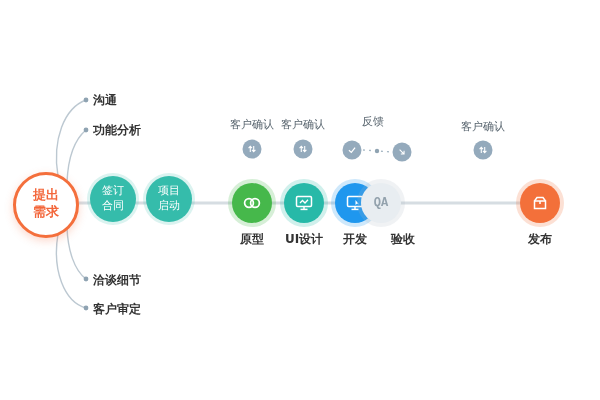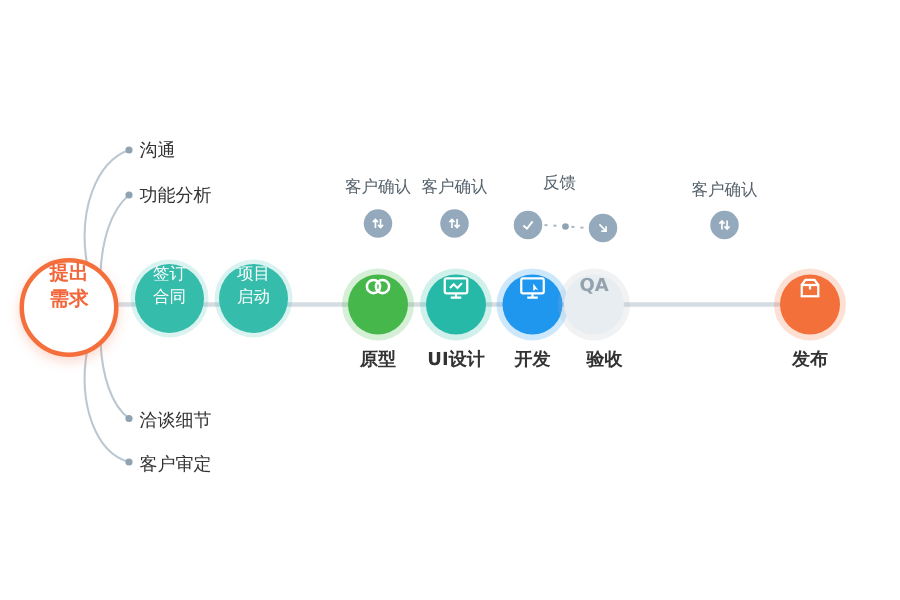--- a/index.html
+++ b/index.html
@@ -4,55 +4,55 @@
 <style>
   html,body{margin:0;padding:0;background:#fff;font-family:"DejaVu Sans","Liberation Sans",sans-serif;}
   .canvas{position:relative;width:600px;height:400px;background:#ffffff;overflow:hidden;}
 
   svg.wires{position:absolute;left:0;top:0;}
   .mainline{stroke:#d6dde2;stroke-width:3;}
   .curve{stroke:#bcc8d1;stroke-width:1.4;fill:none;}
   .dot{fill:#8fa3b2;}
   .dotted{stroke:#a9bac6;stroke-width:1.4;stroke-dasharray:2 4;}
 
-  .circle{position:absolute;border-radius:50%;display:flex;justify-content:center;
-          text-align:center;box-sizing:border-box;}
+  .circle{position:absolute;border-radius:50%;display:flex;align-items:center;justify-content:center;
+          text-align:center;box-sizing:border-box;font-family:Liberation Mono, monospace;}
 
   
   .start{left:13px;top:172px;width:66px;height:66px;border:3px solid #f46f3c;background:#fff;
          color:#f3663a;font-size:13px;font-weight:bold;line-height:1.3;
          box-shadow:0 3px 8px rgba(243,102,58,.25);}
   .start .wrap{width:2.1em;}
 
   
   .stage{width:46px;height:46px;background:#35bcab;color:#fff;font-size:11px;line-height:1.35;
          box-shadow:0 0 0 3px rgba(53,188,171,.18);}
   .stage .wrap{width:2.2em;}
   .stage-contract{left:90px;top:176px;}
   .stage-kickoff{left:146px;top:176px;}
   .stage-payment{left:460px;top:176px;}
 
   
   .step{width:40px;height:40px;color:#fff;}
   .step-proto{left:232px;top:183px;background:#46b84b;box-shadow:0 0 0 4px rgba(70,184,75,.22);}
   .step-ui{left:284px;top:183px;background:#27b9a8;box-shadow:0 0 0 4px rgba(39,185,168,.22);}
   .step-dev{left:335px;top:183px;background:#1f97ee;box-shadow:0 0 0 4px rgba(31,151,238,.22);}
-  .step-qa{left:376px;top:183px;background:#e8edf1;color:#93a2ad;font-size:12px;font-weight:bold;
+  .step-qa{left:361px;top:183px;background:#e8edf1;color:#93a2ad;font-size:12px;font-weight:bold;
            box-shadow:0 0 0 4px rgba(170,185,196,.18);}
   .step-release{left:520px;top:183px;background:#f3703a;box-shadow:0 0 0 4px rgba(243,112,58,.22);}
 
   .steplabel{position:absolute;font-size:12px;color:#333;font-weight:bold;transform:translateX(-50%);
              white-space:nowrap;}
   .lbl-proto{left:252px;top:231px;}
   .lbl-ui{left:304px;top:231px;}
   .lbl-dev{left:355px;top:231px;}
   .lbl-qa{left:403px;top:231px;}
   .lbl-release{left:540px;top:231px;}
 
-  .branch{position:absolute;font-size:12px;color:#333;font-weight:normal;white-space:nowrap;}
+  .branch{position:absolute;font-size:12px;color:#333;font-weight:bold;white-space:nowrap;}
   .branch-1{left:93px;top:92px;}
   .branch-2{left:93px;top:122px;}
   .branch-3{left:93px;top:272px;}
   .branch-4{left:93px;top:301px;}
 
   .ann{position:absolute;font-size:11px;color:#56636d;transform:translateX(-50%);white-space:nowrap;}
   .ann-1{left:252px;top:117px;}
   .ann-2{left:303px;top:117px;}
   .ann-3{left:373px;top:114px;}
   .ann-4{left:483px;top:119px;}

